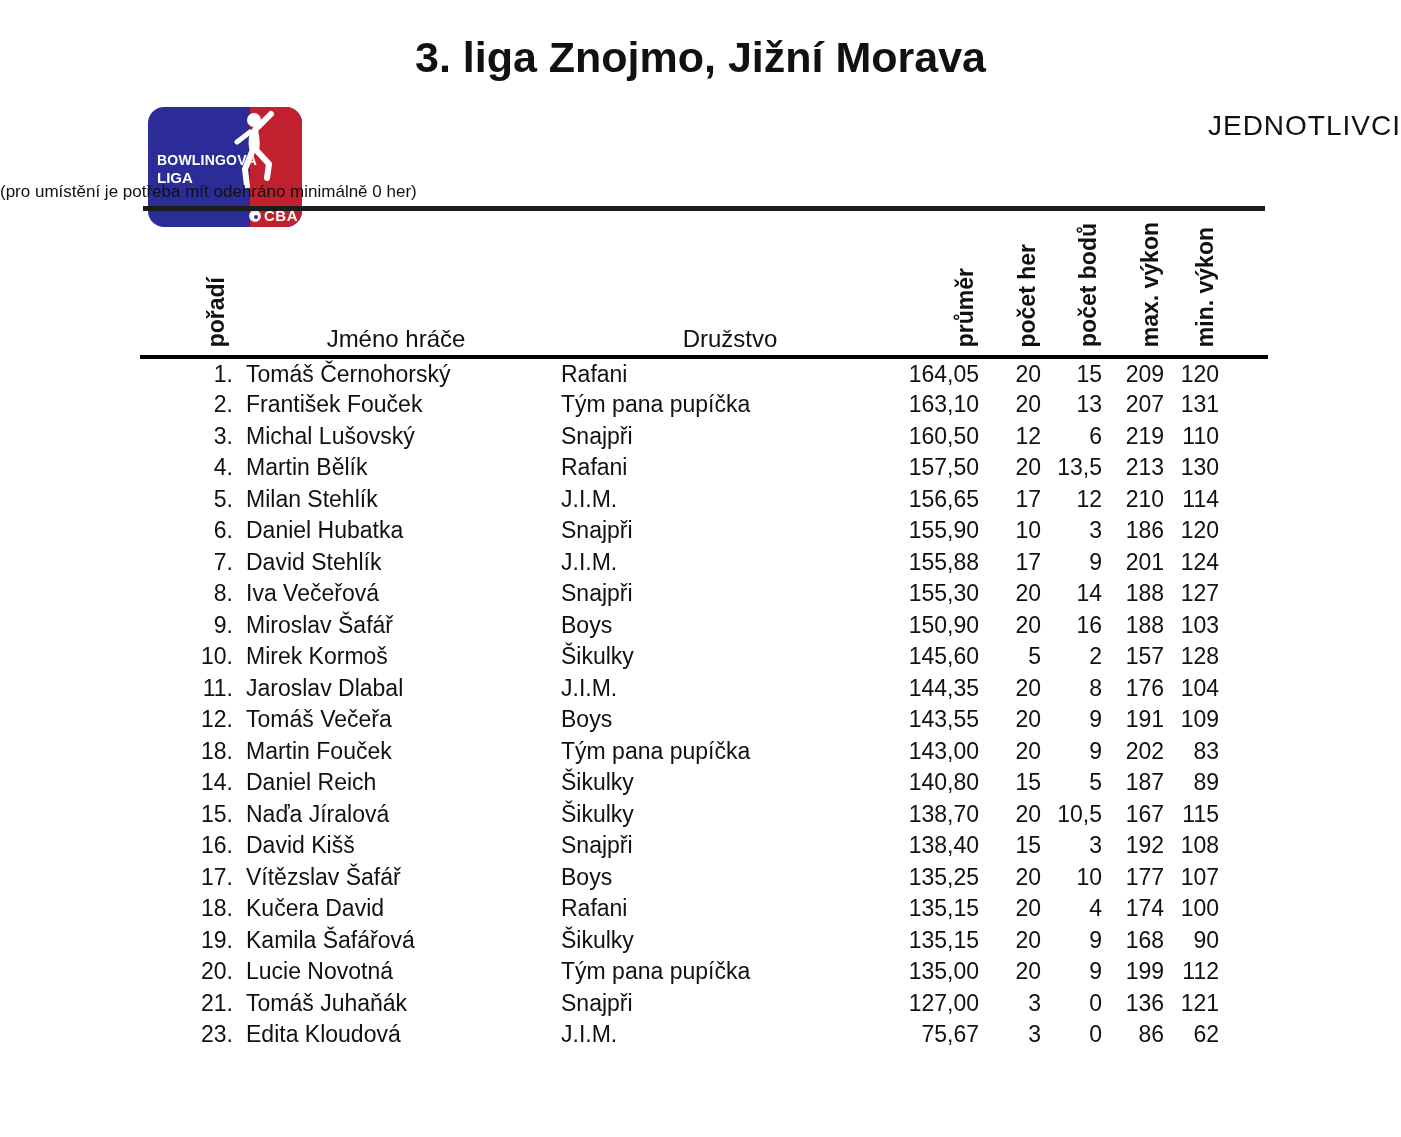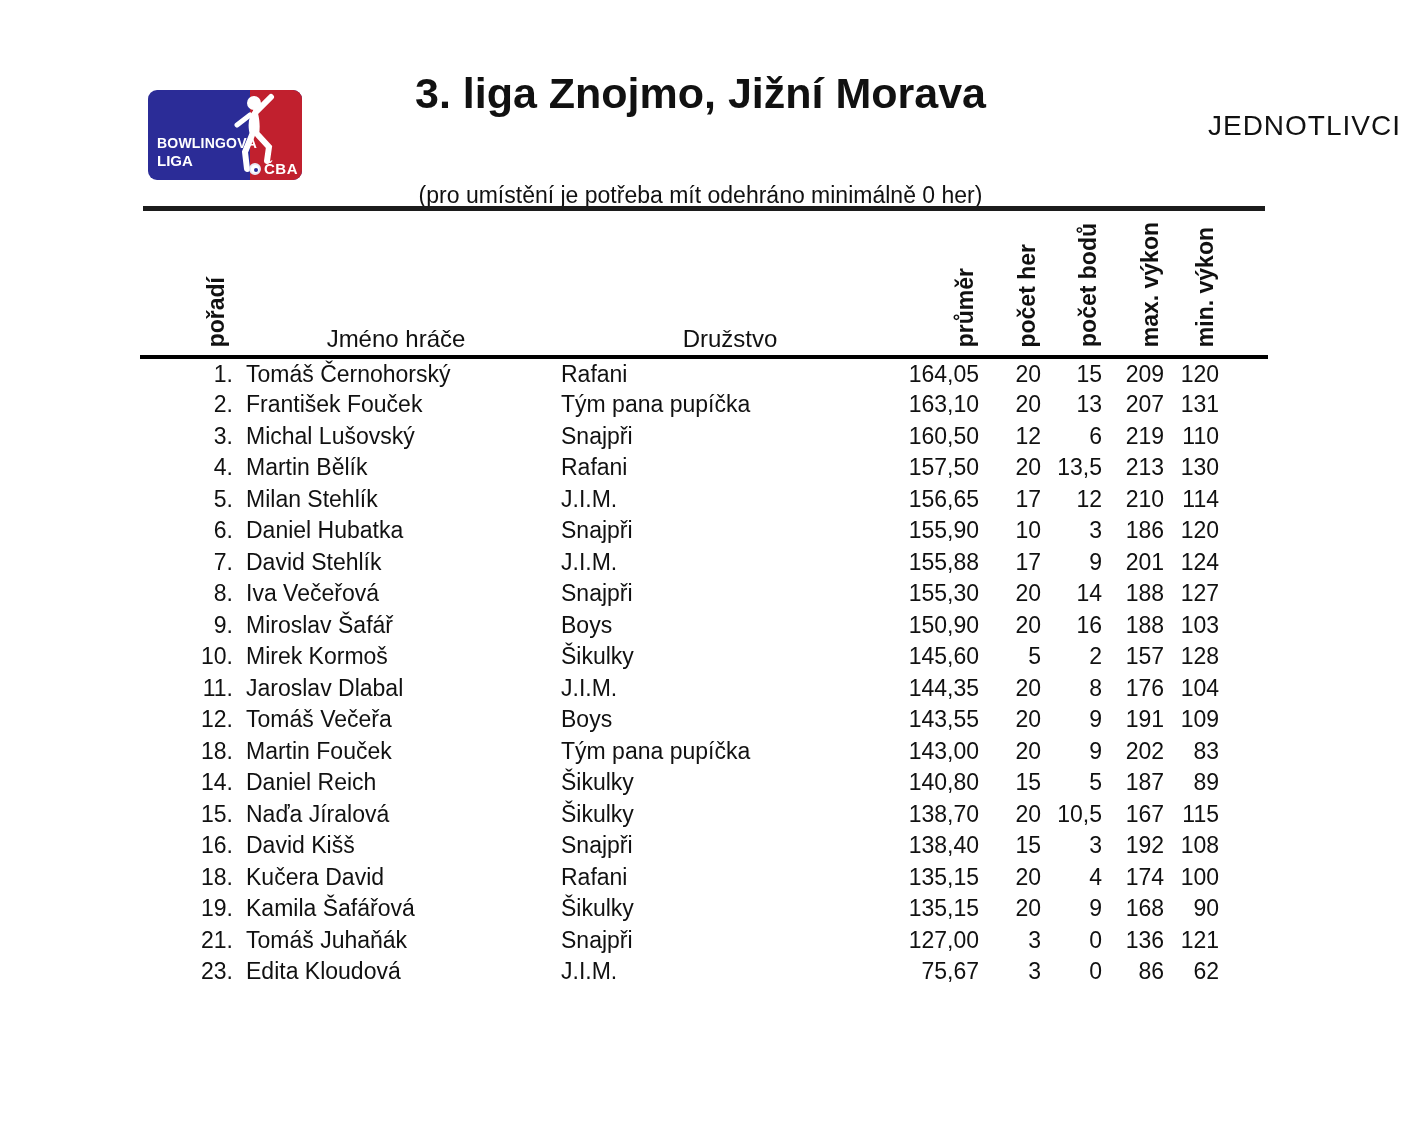--- a/index.html
+++ b/index.html
@@ -1,29 +1,29 @@
 <!DOCTYPE html>
 <html><head>
 <meta charset="utf-8">
 <style>
   * { margin:0; padding:0; box-sizing:border-box; }
   html,body { background:#ffffff; }
   body { font-family:"Liberation Sans","DejaVu Sans",sans-serif; color:#111; }
   .page { position:relative; width:1401px; height:1137px; background:#fff; overflow:hidden; }
 
   .title { position:absolute; top:33px; left:0; width:1401px; text-align:center;
-           font-size:43px; font-weight:bold; letter-spacing:0px;margin-top:36px; }
+           font-size:43px; font-weight:bold; letter-spacing:0px; }
   .subtitle { position:absolute; top:110px; left:0; width:1401px; text-align:right;
               font-size:28px; font-weight:normal; letter-spacing:1px; }
-  .note { position:absolute; top:182px; left:0; width:1401px; text-align:center;
-          font-size:23px; }
+  .note { position:absolute; top:182px; left:0; width:1401px; text-align:left;
+          font-size:17px; }
 
   
-  .logo { position:absolute; left:148px; top:90px; width:154px; height:90px;
-          background:#2b2c97; border-radius:9px; overflow:hidden; }
+  .logo { position:absolute; left:148px; top:107px; width:154px; height:120px;
+          background:#2b2c97; border-radius:16px; overflow:hidden; }
   .logo-red { position:absolute; right:0; top:0; width:52px; height:100%; background:#c1202e; }
   .logo-bowler { position:absolute; left:76px; top:3px; }
   .logo-text { position:absolute; left:9px; top:44px; color:#fff; font-weight:bold; line-height:18px; }
   .logo-text .l1 { font-size:14px; letter-spacing:0.2px; }
   .logo-text .l2 { font-size:15px; }
   .logo-badge { position:absolute; right:4px; bottom:3px; display:flex; align-items:center; gap:3px; }
   .logo-badge .disc { width:12px; height:12px; border-radius:50%; background:#fff;
                       border:2px solid #e8e8f4; display:inline-block; position:relative; }
   .logo-badge .disc::after{ content:""; position:absolute; left:3px; top:3px; width:4px; height:4px;
                       border-radius:50%; background:#2b2c97; }
@@ -293,39 +293,61 @@
             <td class="col-name">David Kišš</td>
             <td class="col-team">Snajpři</td>
             <td class="col-avg">138,40</td>
             <td class="col-games">15</td>
             <td class="col-points">3</td>
             <td class="col-max">192</td>
             <td class="col-min">108</td>
             <td class="col-spacer"></td>
           </tr>
           <tr>
+            <td class="col-rank">17.</td>
+            <td class="col-name">Vítězslav Šafář</td>
+            <td class="col-team">Boys</td>
+            <td class="col-avg">135,25</td>
+            <td class="col-games">20</td>
+            <td class="col-points">10</td>
+            <td class="col-max">177</td>
+            <td class="col-min">107</td>
+            <td class="col-spacer"></td>
+          </tr>
+          <tr>
             <td class="col-rank">18.</td>
             <td class="col-name">Kučera David</td>
             <td class="col-team">Rafani</td>
             <td class="col-avg">135,15</td>
             <td class="col-games">20</td>
             <td class="col-points">4</td>
             <td class="col-max">174</td>
             <td class="col-min">100</td>
             <td class="col-spacer"></td>
           </tr>
           <tr>
             <td class="col-rank">19.</td>
             <td class="col-name">Kamila Šafářová</td>
             <td class="col-team">Šikulky</td>
             <td class="col-avg">135,15</td>
             <td class="col-games">20</td>
             <td class="col-points">9</td>
             <td class="col-max">168</td>
             <td class="col-min">90</td>
+            <td class="col-spacer"></td>
+          </tr>
+          <tr>
+            <td class="col-rank">20.</td>
+            <td class="col-name">Lucie Novotná</td>
+            <td class="col-team">Tým pana pupíčka</td>
+            <td class="col-avg">135,00</td>
+            <td class="col-games">20</td>
+            <td class="col-points">9</td>
+            <td class="col-max">199</td>
+            <td class="col-min">112</td>
             <td class="col-spacer"></td>
           </tr>
           <tr>
             <td class="col-rank">21.</td>
             <td class="col-name">Tomáš Juhaňák</td>
             <td class="col-team">Snajpři</td>
             <td class="col-avg">127,00</td>
             <td class="col-games">3</td>
             <td class="col-points">0</td>
             <td class="col-max">136</td>

